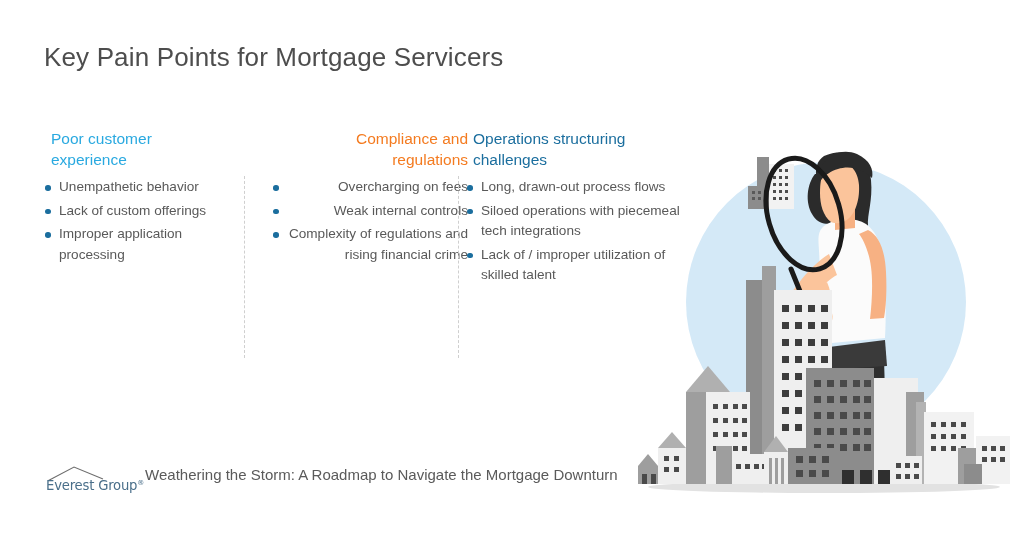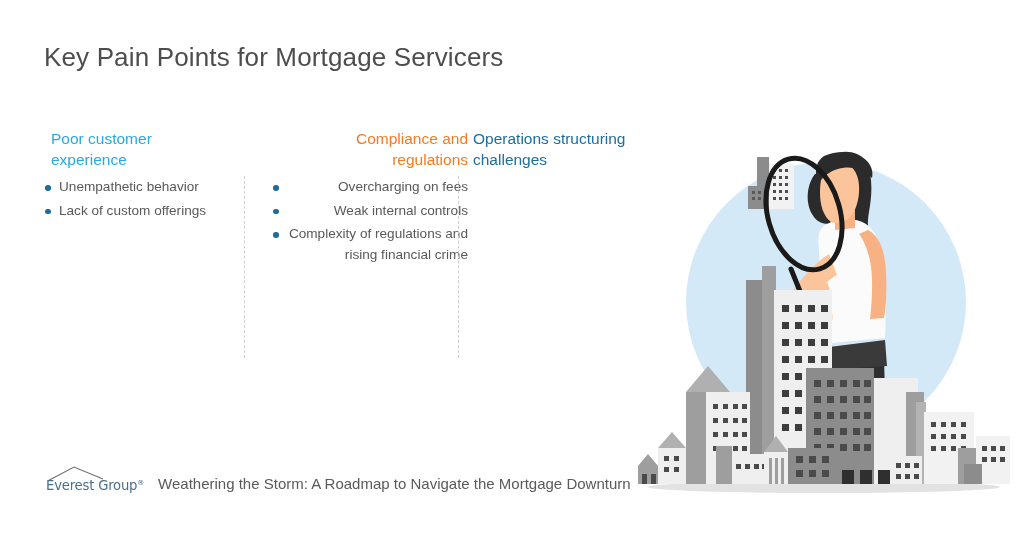--- a/index.html
+++ b/index.html
@@ -82,22 +82,22 @@
   }
   .divider-1 { left: 244px; top: 176px; height: 182px; }
   .divider-2 { left: 458px; top: 176px; height: 182px; }
 
   
   .footer {
     position: absolute;
     left: 46px;
     top: 466px;
     display: flex;
-    align-items: flex-end;
-    gap: 14px;
+    align-items: flex-start;
+    gap: 1px;
   }
   .logo-wrap {
     position: relative;
     display: flex;
     flex-direction: column;
     align-items: flex-start;
   }
   .logo-peak {
     display: block;
     margin-left: 2px;
@@ -136,34 +136,40 @@
 
 <div class="page-title">Key Pain Points for Mortgage Servicers</div>
 
 <div class="columns">
 
   <div class="col col-0">
     <div class="col-heading" style="color:#29a9e0">Poor customer experience</div>
     <ul class="bullets">
       <li>Unempathetic behavior</li>
       <li>Lack of custom offerings</li>
+      <li>Improper application processing</li>
     </ul>
   </div>
 
   <div class="col col-1">
     <div class="col-heading" style="color:#f47b20">Compliance and regulations</div>
     <ul class="bullets">
       <li>Overcharging on fees</li>
       <li>Weak internal controls</li>
       <li>Complexity of regulations and rising financial crime</li>
     </ul>
   </div>
 
   <div class="col col-2">
     <div class="col-heading" style="color:#1b6e9e">Operations structuring challenges</div>
+    <ul class="bullets">
+      <li>Long, drawn-out process flows</li>
+      <li>Siloed operations with piecemeal tech integrations</li>
+      <li>Lack of / improper utilization of skilled talent</li>
+    </ul>
   </div>
 
 </div>
 
 <div class="divider divider-1"></div>
 <div class="divider divider-2"></div>
 
 <div class="footer">
   <div class="logo-wrap">
     <svg class="logo-peak" width="56" height="15" viewBox="0 0 56 15">

